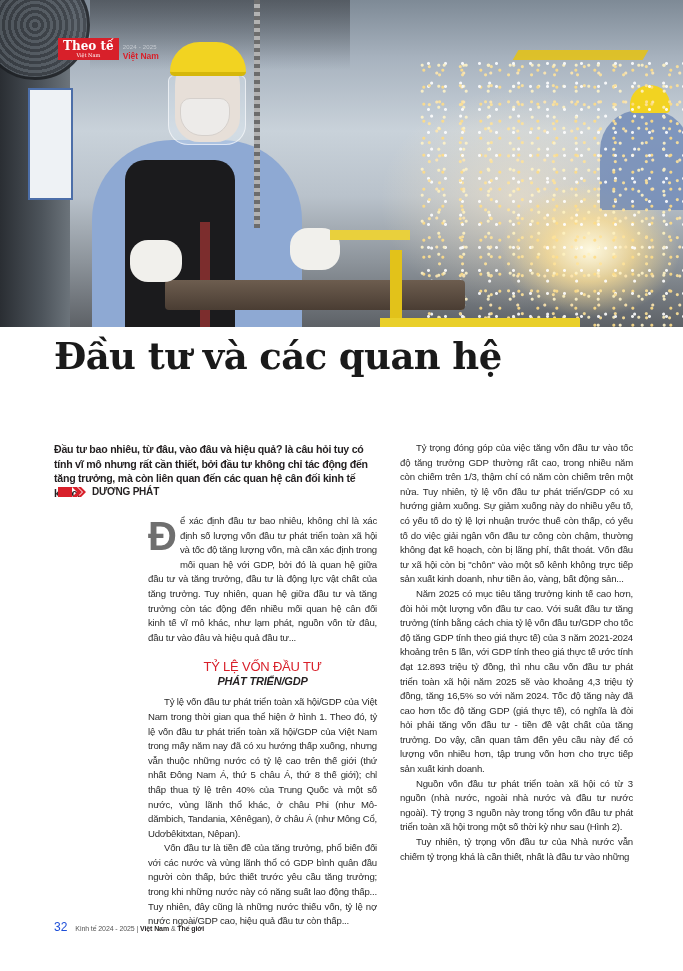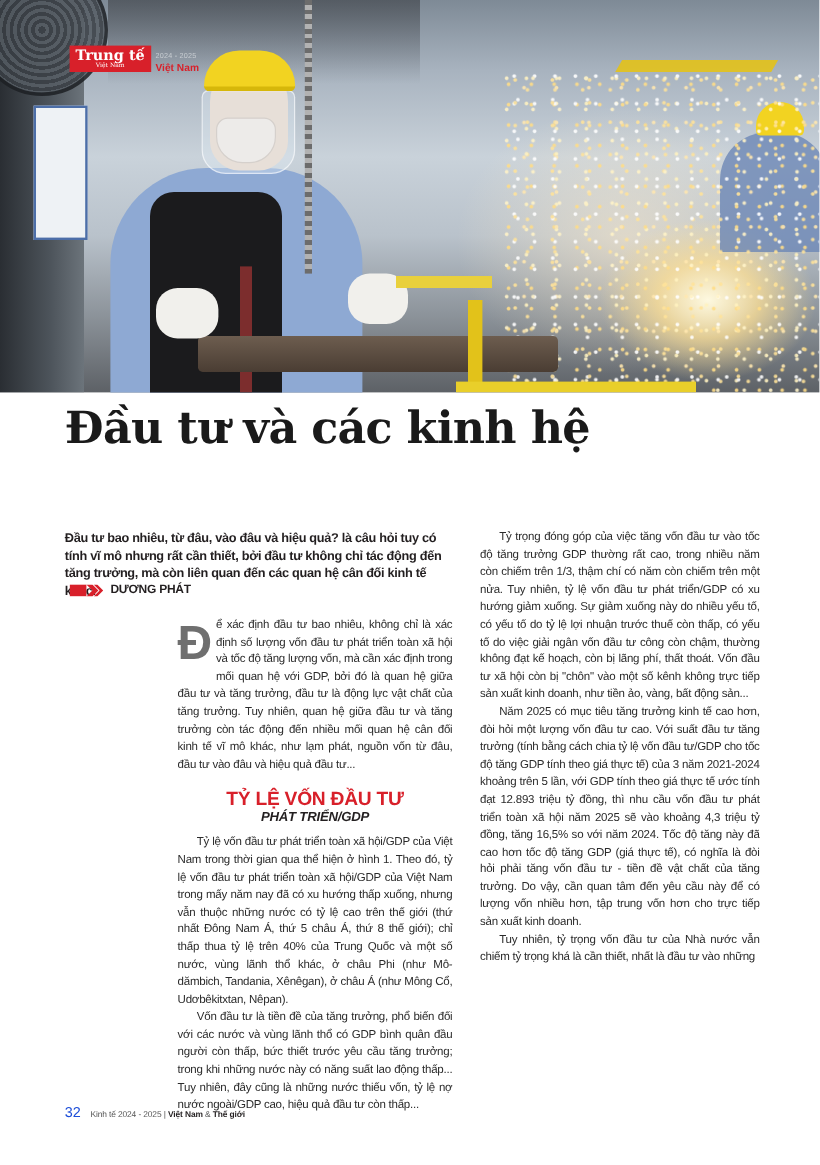--- a/index.html
+++ b/index.html
@@ -81,21 +81,21 @@
     .col-right { left: 400px; top: 441px; width: 233px; }
     .col p { text-indent: 16px; }
     .col p.noindent { text-indent: 0; }
 
     .dropcap-wrap { position: relative; }
     .dropcap {
       float: left; font-family: "Liberation Sans", sans-serif; font-weight: bold; font-size: 40px; line-height: 40px;
       color: #6f6f6f; margin: 2px 8px 0 0; width: 24px; height: 42px; text-align: center; letter-spacing: -2px;
     }
     .subhead { text-align: center; margin: 14px 0 6px 0; line-height: 15px; }
-    .subhead .sh1 { display: block; color: #d8202a; font-weight: bold; font-size: 16px; letter-spacing: -0.2px; }
+    .subhead .sh1 { display: block; color: #d8202a; font-weight: normal; font-size: 13px; letter-spacing: -0.2px; }
     .subhead .sh2 { display: block; color: #231f20; font-weight: bold; font-size: 11px; letter-spacing: -0.2px; font-style: italic; }
 
     
     .footer { position: absolute; left: 54px; top: 920px; display: flex; align-items: baseline; gap: 8px; }
     .page-num { font-size: 12px; color: #1d4ed8; }
     .footer-text { font-size: 7px; color: #555; letter-spacing: -0.1px; }
     .footer-text b { color: #231f20; }
   </style>
 </head>
 <body>
@@ -119,32 +119,32 @@
   <div class="shape fixture-arm"></div>
   <div class="shape fixture"></div>
   <div class="shape glove-l"></div>
   <div class="shape glove-r"></div>
   <div class="shape yellow3"></div>
   <div class="shape yellow2"></div>
   <div class="shape yellow1"></div>
 
   <div class="masthead">
     <div class="logo">
-      <span class="logo-main">Trung tế</span>
+      <span class="logo-main">Theo tế</span>
       <span class="logo-sub">Việt Nam</span>
     </div>
     <div class="mast-right">
       <span class="mast-year">2024 - 2025</span>
       <span class="mast-vn">Việt Nam</span>
     </div>
   </div>
 </div>
 
 <h1 class="headline">
-  <span>Đầu tư và các kinh hệ</span><br>
+  <span>Đầu tư và các quan hệ</span><br>
 </h1>
 
 <p class="lead">Đầu tư bao nhiêu, từ đâu, vào đâu và hiệu quả? là câu hỏi tuy có tính vĩ mô nhưng rất cần thiết, bởi đầu tư không chỉ tác động đến tăng trưởng, mà còn liên quan đến các quan hệ cân đối kinh tế khác.</p>
 
 <div class="byline">
   <svg class="byline-icon" viewBox="0 0 28 10">
     <rect x="0" y="0" width="14" height="10" fill="#d8202a"></rect>
     <polygon points="14,0 19,0 24,5 19,10 14,10 19,5" fill="#d8202a"></polygon>
     <polygon points="20,0 23,0 28,5 23,10 20,10 25,5" fill="#d8202a"></polygon>
   </svg>
@@ -160,20 +160,21 @@
     <span class="sh1">TỶ LỆ VỐN ĐẦU TƯ</span>
     <span class="sh2">PHÁT TRIỂN/GDP</span>
   </div>
   <p>Tỷ lệ vốn đầu tư phát triển toàn xã hội/GDP của Việt Nam trong thời gian qua thể hiện ở hình 1. Theo đó, tỷ lệ vốn đầu tư phát triển toàn xã hội/GDP của Việt Nam trong mấy năm nay đã có xu hướng thấp xuống, nhưng vẫn thuộc những nước có tỷ lệ cao trên thế giới (thứ nhất Đông Nam Á, thứ 5 châu Á, thứ 8 thế giới); chỉ thấp thua tỷ lệ trên 40% của Trung Quốc và một số nước, vùng lãnh thổ khác, ở châu Phi (như Mô-dămbich, Tandania, Xênêgan), ở châu Á (như Mông Cổ, Udơbêkitxtan, Nêpan).</p>
   <p>Vốn đầu tư là tiền đề của tăng trưởng, phổ biến đối với các nước và vùng lãnh thổ có GDP bình quân đầu người còn thấp, bức thiết trước yêu cầu tăng trưởng; trong khi những nước này có năng suất lao động thấp... Tuy nhiên, đây cũng là những nước thiếu vốn, tỷ lệ nợ nước ngoài/GDP cao, hiệu quả đầu tư còn thấp...</p>
 </div>
 
 <div class="col col-right">
   <p>Tỷ trọng đóng góp của việc tăng vốn đầu tư vào tốc độ tăng trưởng GDP thường rất cao, trong nhiều năm còn chiếm trên 1/3, thậm chí có năm còn chiếm trên một nửa. Tuy nhiên, tỷ lệ vốn đầu tư phát triển/GDP có xu hướng giảm xuống. Sự giảm xuống này do nhiều yếu tố, có yếu tố do tỷ lệ lợi nhuận trước thuế còn thấp, có yếu tố do việc giải ngân vốn đầu tư công còn chậm, thường không đạt kế hoạch, còn bị lãng phí, thất thoát. Vốn đầu tư xã hội còn bị "chôn" vào một số kênh không trực tiếp sản xuất kinh doanh, như tiền ảo, vàng, bất động sản...</p>
   <p>Năm 2025 có mục tiêu tăng trưởng kinh tế cao hơn, đòi hỏi một lượng vốn đầu tư cao. Với suất đầu tư tăng trưởng (tính bằng cách chia tỷ lệ vốn đầu tư/GDP cho tốc độ tăng GDP tính theo giá thực tế) của 3 năm 2021-2024 khoảng trên 5 lần, với GDP tính theo giá thực tế ước tính đạt 12.893 triệu tỷ đồng, thì nhu cầu vốn đầu tư phát triển toàn xã hội năm 2025 sẽ vào khoảng 4,3 triệu tỷ đồng, tăng 16,5% so với năm 2024. Tốc độ tăng này đã cao hơn tốc độ tăng GDP (giá thực tế), có nghĩa là đòi hỏi phải tăng vốn đầu tư - tiền đề vật chất của tăng trưởng. Do vậy, cần quan tâm đến yêu cầu này để có lượng vốn nhiều hơn, tập trung vốn hơn cho trực tiếp sản xuất kinh doanh.</p>
+  <p>Nguồn vốn đầu tư phát triển toàn xã hội có từ 3 nguồn (nhà nước, ngoài nhà nước và đầu tư nước ngoài). Tỷ trọng 3 nguồn này trong tổng vốn đầu tư phát triển toàn xã hội trong một số thời kỳ như sau (Hình 2).</p>
   <p>Tuy nhiên, tỷ trọng vốn đầu tư của Nhà nước vẫn chiếm tỷ trọng khá là cần thiết, nhất là đầu tư vào những</p>
 </div>
 
 <div class="footer">
   <span class="page-num">32</span>
   <span class="footer-text">
     <span>Kinh tế 2024 - 2025 |</span>
     <b>Việt Nam</b>
     <span>&amp;</span>
     <b>Thế giới</b>

